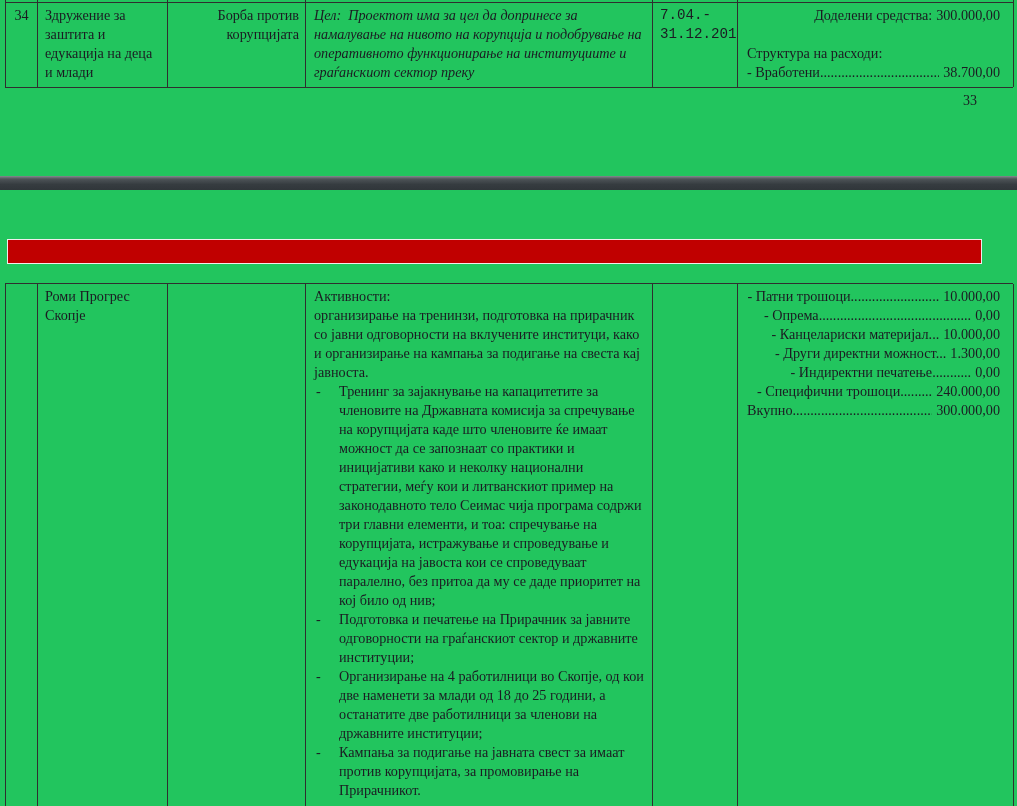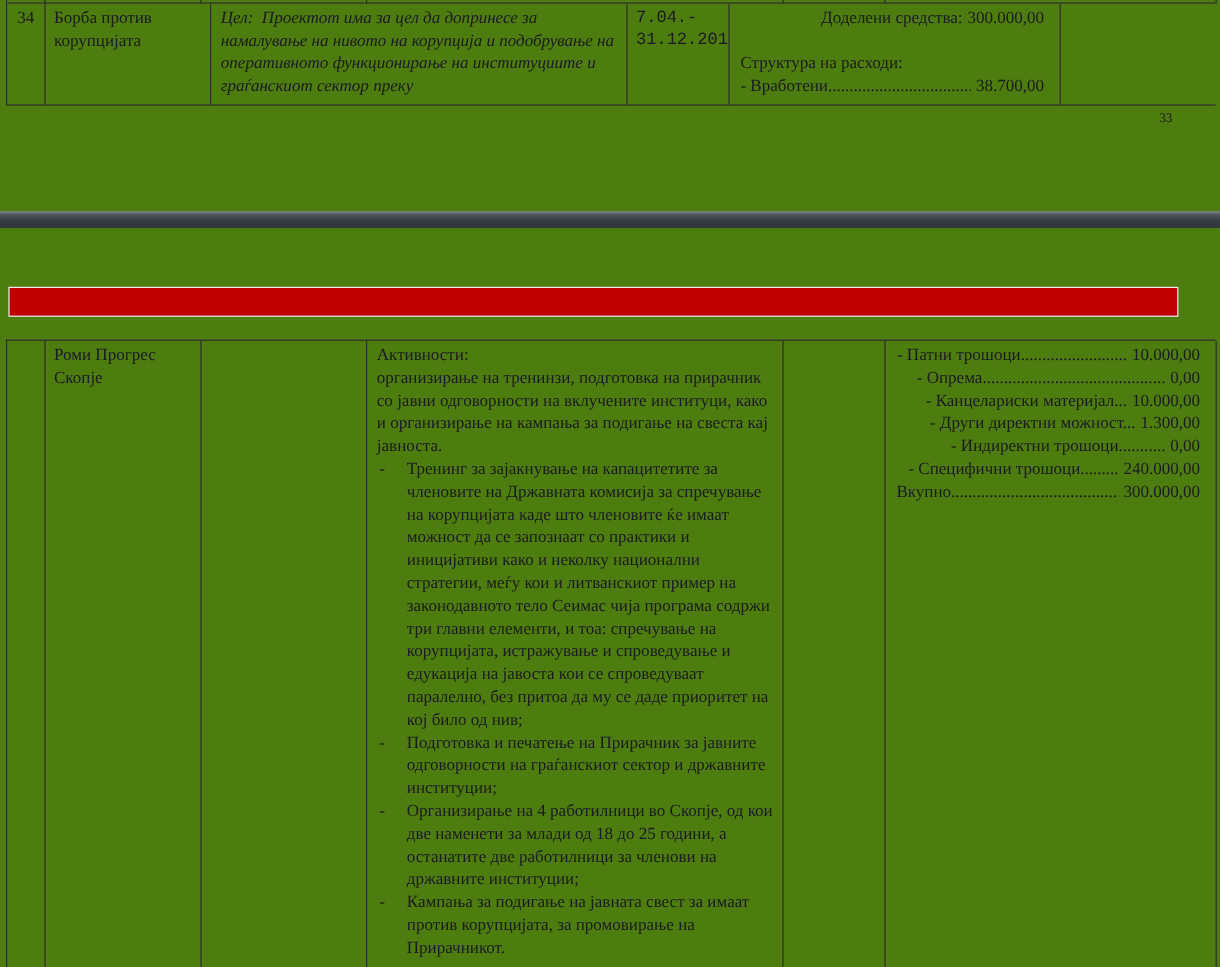--- a/index.html
+++ b/index.html
@@ -7,30 +7,30 @@
     --border:#2f2f2f;
     --red-bar:#c00000;
     --sep-base:#363c40;
   }
   *{margin:0;padding:0;box-sizing:border-box;}
   body{
     width:1017px;height:806px;overflow:hidden;background:#ffffff;
     font-family:"Liberation Serif","DejaVu Serif",serif;
     color:var(--ink);
   }
-  .doc{position:relative;width:1017px;height:806px;background:#4d7c0f;padding-left:11px;}
+  .doc{position:relative;width:1017px;height:806px;background:#22c55e;padding-left:11px;}
 
   
   .tbl{position:absolute;left:5px;width:1008px;border-left:1px solid var(--border);}
   .trow{display:flex;align-items:stretch;}
   .cell{border-right:1px solid var(--border);flex:none;overflow:hidden;
         font-size:14.2px;line-height:19px;}
   .c-num{width:32px;text-align:center;padding-top:3px;}
   .c-org{width:130px;padding:3px 6px 0 7px;}
-  .c-proj{width:138px;padding:3px 6px 0 7px;}
+  .c-proj{width:138px;padding:3px 6px 0 7px;text-align:right;}
   .c-desc{width:347px;padding:3px 8px 0 8px;}
   .c-date{width:85px;padding:3px 4px 0 7px;white-space:pre-line;font-family:Liberation Mono, monospace;}
   .c-fin{width:276px;padding:3px 13px 0 9px;}
 
   .finline{display:flex;justify-content:flex-end;}
   .finline .lbl{white-space:nowrap;overflow:hidden;}
   .finline .amt{white-space:nowrap;flex:none;padding-left:4px;}
   .blankline{height:19px;}
 
   .goal{white-space:pre-wrap;font-style:italic;}
@@ -38,21 +38,21 @@
   .bullet{display:flex;}
   .bullet .dash{width:25px;flex:none;padding-left:2px;}
   .bullet .btxt{flex:1;}
 
   
   .tbl-top{top:0;}
   .sliver{height:3px;border-bottom:1px solid var(--border);}
   .sliver .cell{height:100%;}
   .row-34{height:85px;border-bottom:1px solid var(--border);}
 
-  .pagenum{position:absolute;top:93px;right:40px;font-size:11px;}
+  .pagenum{position:absolute;top:93px;right:40px;font-size:14px;}
 
   
   .sep{position:absolute;left:0;top:176px;width:1017px;height:14px;
        background:linear-gradient(180deg,#828a8e 0%,#4d5357 22%,var(--sep-base) 60%,#30363a 100%);}
 
   
   .redbar{position:absolute;left:8px;top:240px;width:973px;height:23px;
           background:var(--red-bar);box-shadow:0 0 0 1px #f2eded;}
 
   
@@ -69,20 +69,23 @@
       <div class="cell c-num"></div>
       <div class="cell c-org"></div>
       <div class="cell c-proj"></div>
       <div class="cell c-desc"></div>
       <div class="cell c-date"></div>
       <div class="cell c-fin"></div>
     </div>
     <div class="trow row-34">
       <div class="cell c-num">
         <span>34</span>
+      </div>
+      <div class="cell c-org">
+        <span>Здружение за заштита и едукација на деца и млади</span>
       </div>
       <div class="cell c-proj">
         <span>Борба против корупцијата</span>
       </div>
       <div class="cell c-desc">
         <div class="goal">Цел:  Проектот има за цел да допринесе за намалување на нивото на корупција и подобрување на оперативното функционирање на институциите и граѓанскиот сектор преку</div>
       </div>
       <div class="cell c-date"><span>7.04.-
 31.12.2016</span></div>
       <div class="cell c-fin">
@@ -145,21 +148,21 @@
         </div>
         <div class="finline">
           <span class="lbl">- Канцелариски материјал...</span>
           <span class="amt">10.000,00</span>
         </div>
         <div class="finline">
           <span class="lbl">- Други директни можност...</span>
           <span class="amt">1.300,00</span>
         </div>
         <div class="finline">
-          <span class="lbl">- Индиректни трошоци...........</span>
+          <span class="lbl">- Индиректни печатење...........</span>
           <span class="amt">0,00</span>
         </div>
         <div class="finline">
           <span class="lbl">- Специфични трошоци.........</span>
           <span class="amt">240.000,00</span>
         </div>
         <div class="finline">
           <span class="lbl">Вкупно.............................................</span>
           <span class="amt">300.000,00</span>
         </div>

